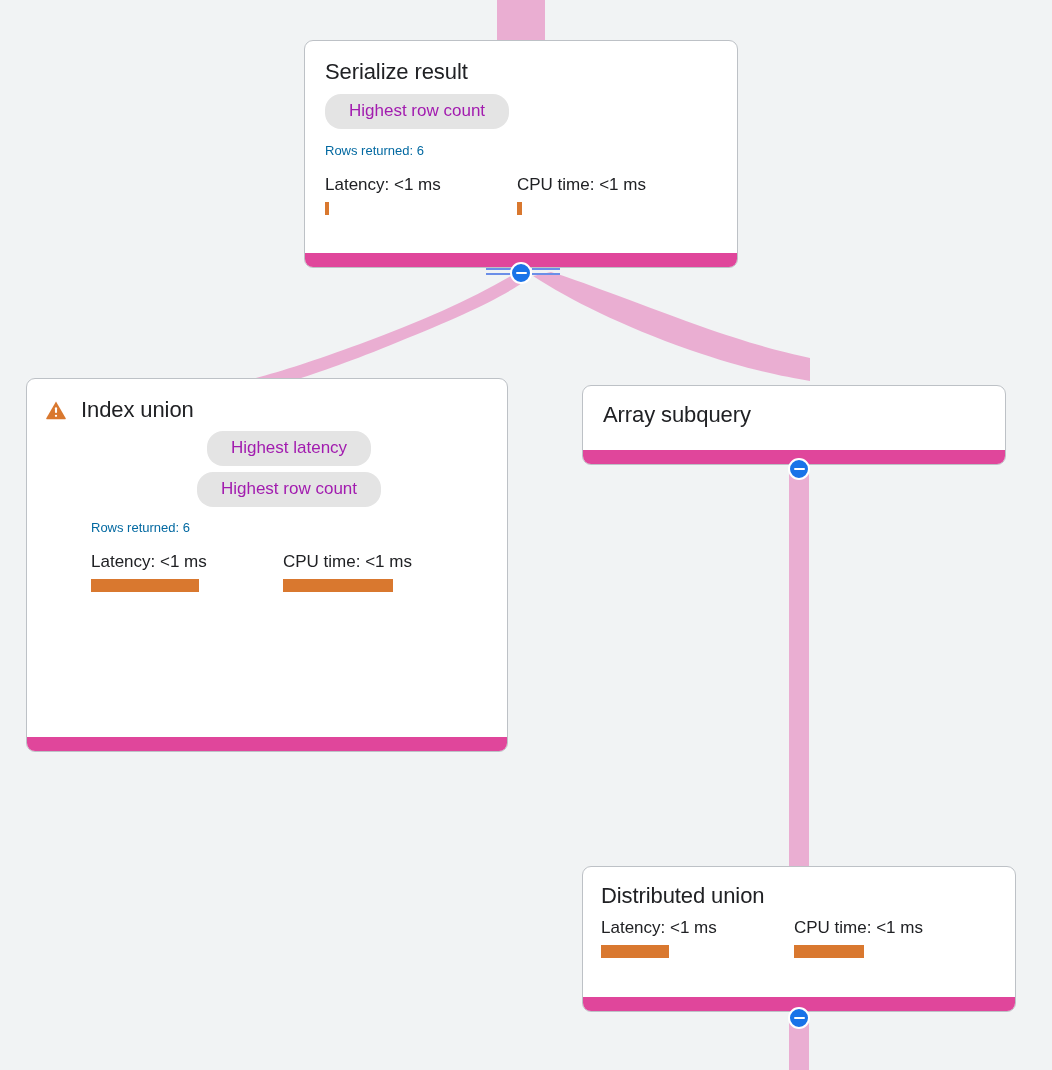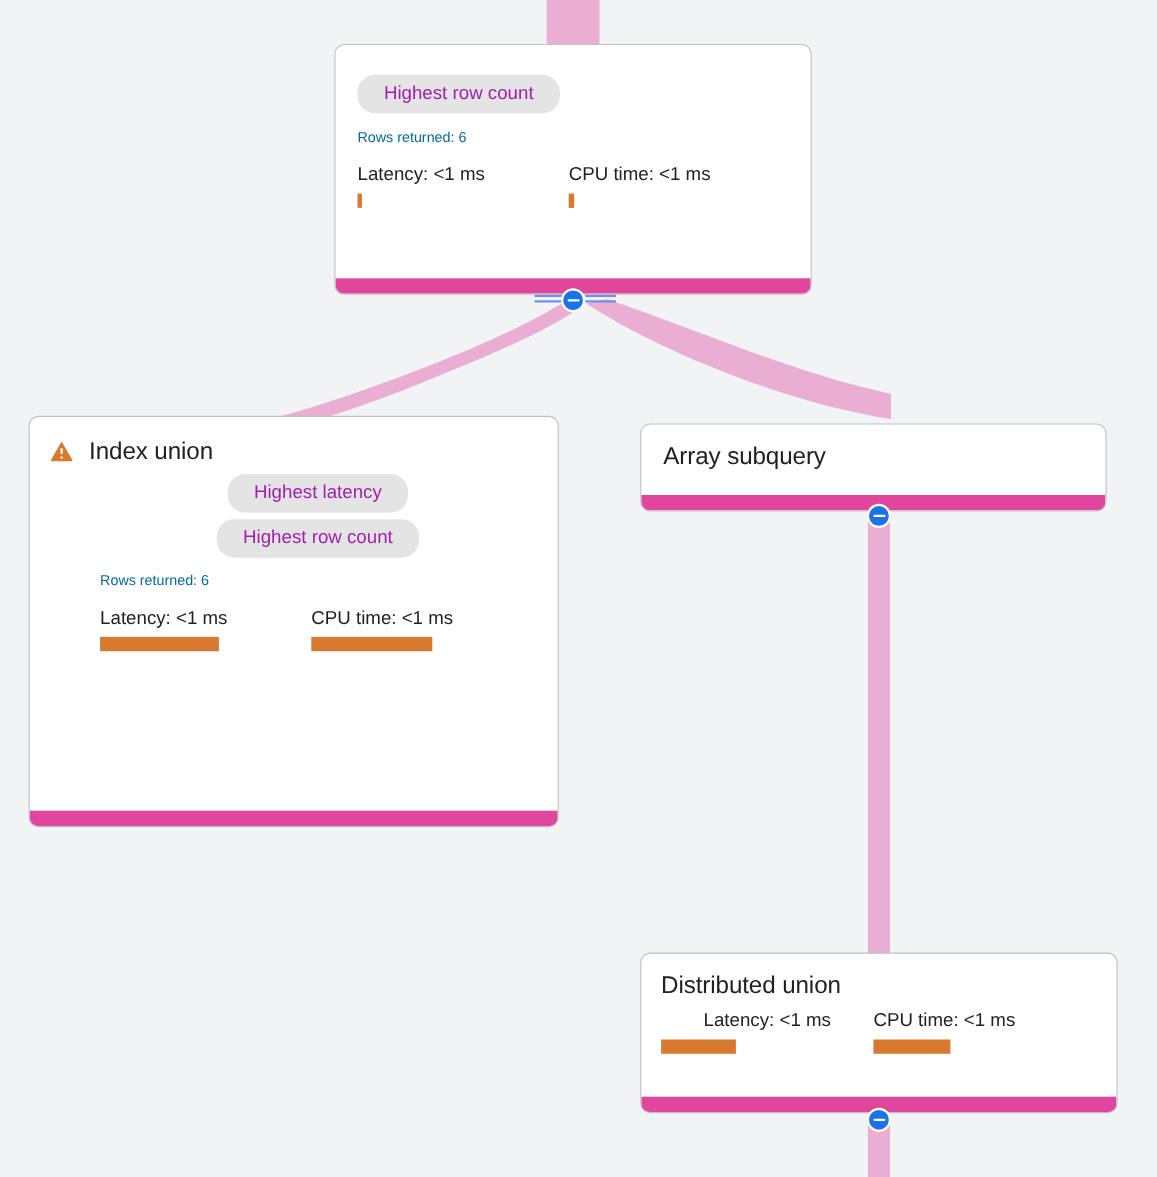--- a/index.html
+++ b/index.html
@@ -184,20 +184,23 @@
              C 628 300, 578 280, 551 272
              Z" fill="#eaaed2"></path>
 
     <rect x="789" y="468" width="20" height="404" fill="#eaaed2"></rect>
 
     <rect x="789" y="1016" width="20" height="56" fill="#eaaed2"></rect>
   </svg>
 
   <div class="node" style="left:304px; top:40px; width:434px; height:228px;">
     <div class="node-body">
+      <div class="node-title-row">
+        <div class="node-title">Serialize result</div>
+      </div>
       <div class="chips">
         <span class="chip-row">
           <span class="chip">Highest row count</span>
         </span>
       </div>
       <div class="rows-returned">Rows returned: 6</div>
       <div class="metrics">
         <div class="metric" style="width:192px;">
           <div class="metric-label">Latency: &lt;1 ms</div>
           <div class="metric-bar" style="width:4px;"></div>
@@ -262,21 +265,21 @@
         <div class="node-title">Array subquery</div>
       </div>
     </div>
     <div class="node-bar"></div>
   </div>
 
   <div class="toggle" style="left:788px; top:458px;">
     <div class="toggle-minus"></div>
   </div>
 
-  <div class="node" style="left:582px; top:866px; width:434px; height:146px;text-align:center;">
+  <div class="node" style="left:582px; top:866px; width:434px; height:146px;">
     <div class="node-body" style="padding:16px 20px 14px 18px;">
       <div class="node-title-row">
         <div class="node-title">Distributed union</div>
       </div>
       <div class="metrics" style="margin-top:9px;">
         <div class="metric" style="width:193px;">
           <div class="metric-label">Latency: &lt;1 ms</div>
           <div class="metric-bar" style="width:68px;"></div>
         </div>
         <div class="metric">

